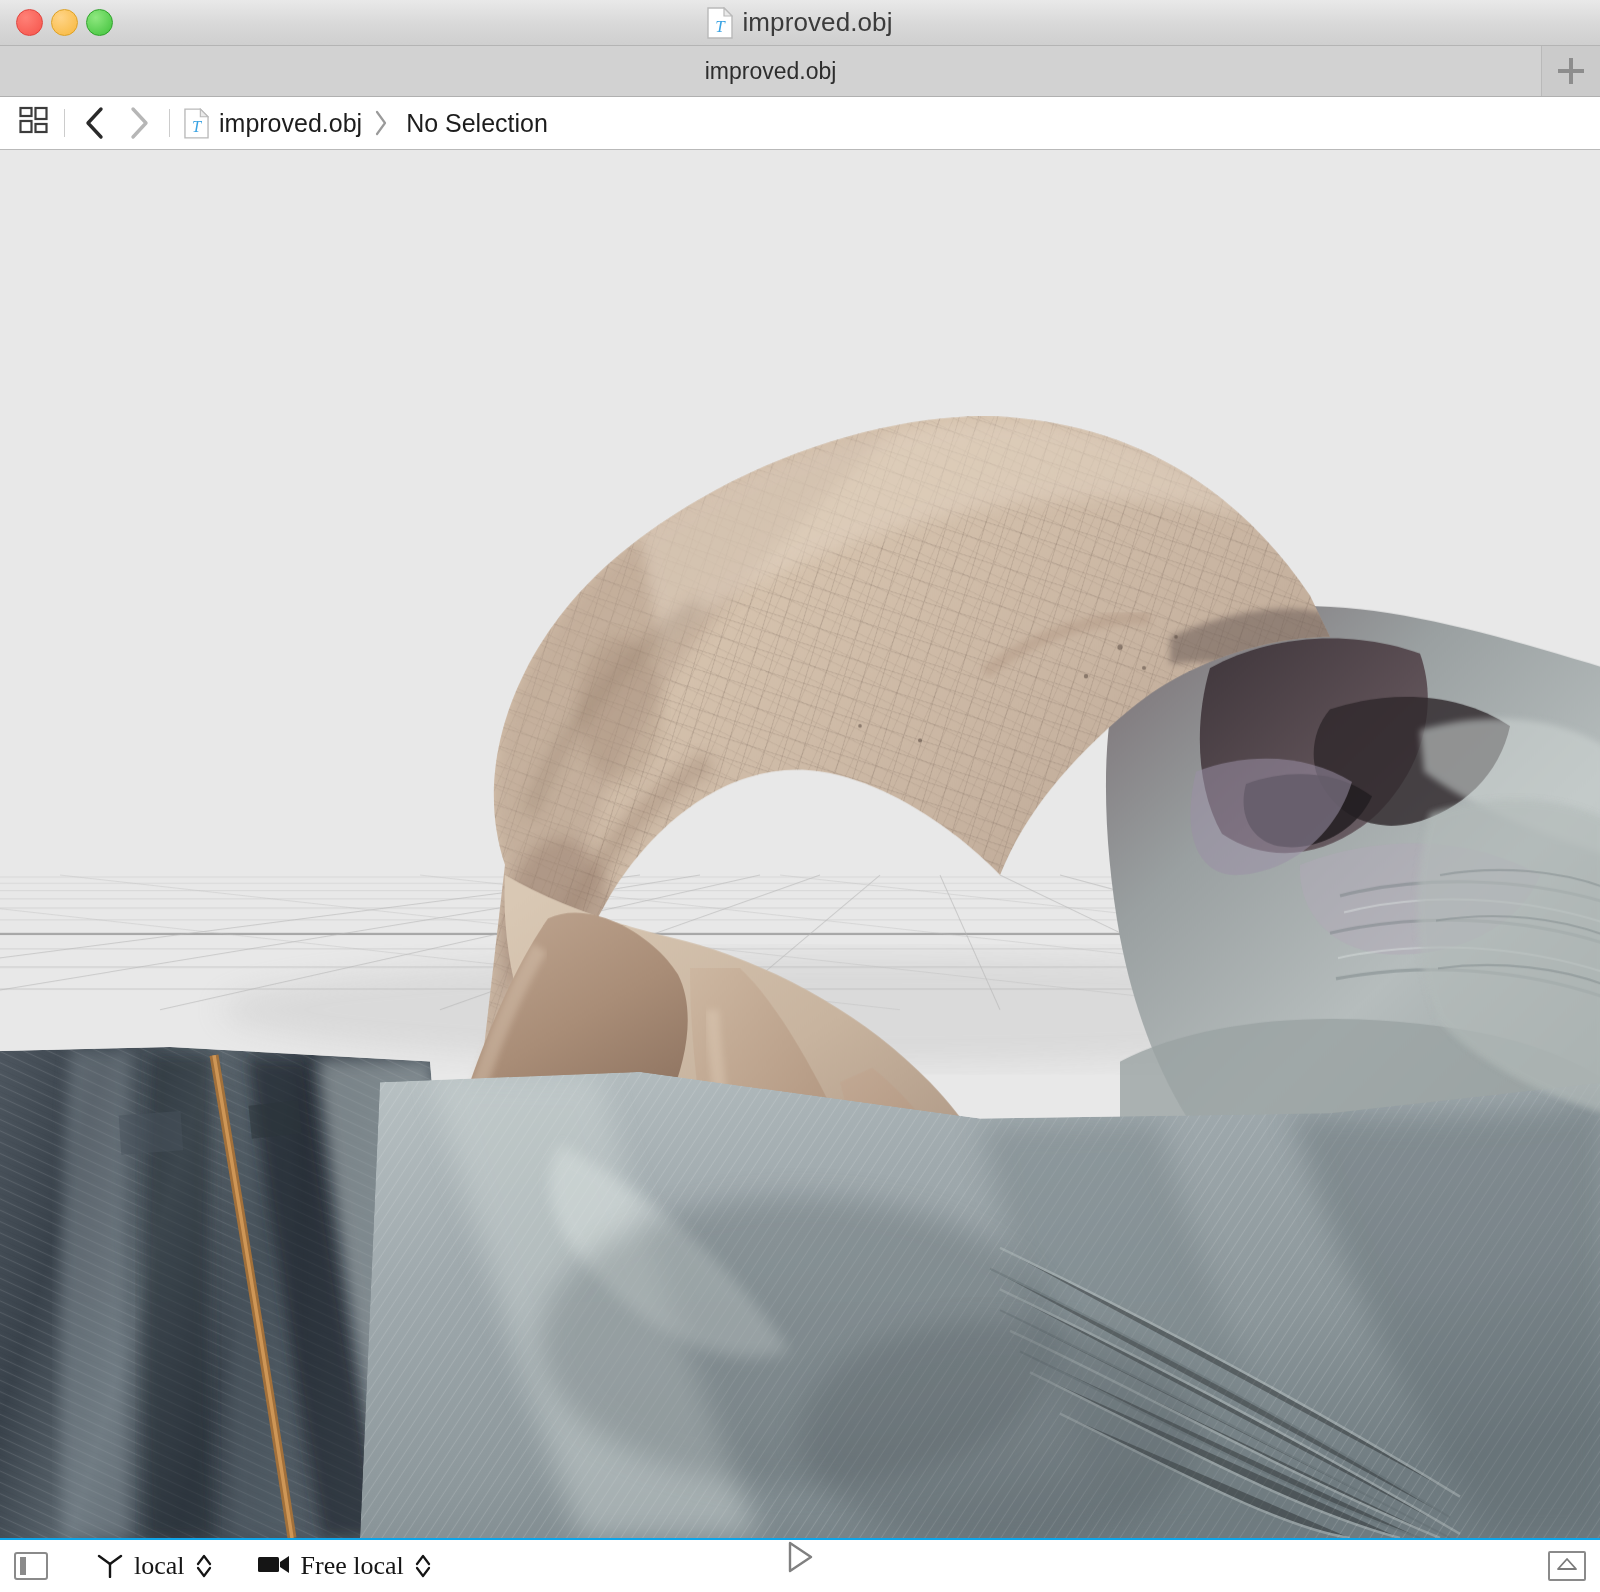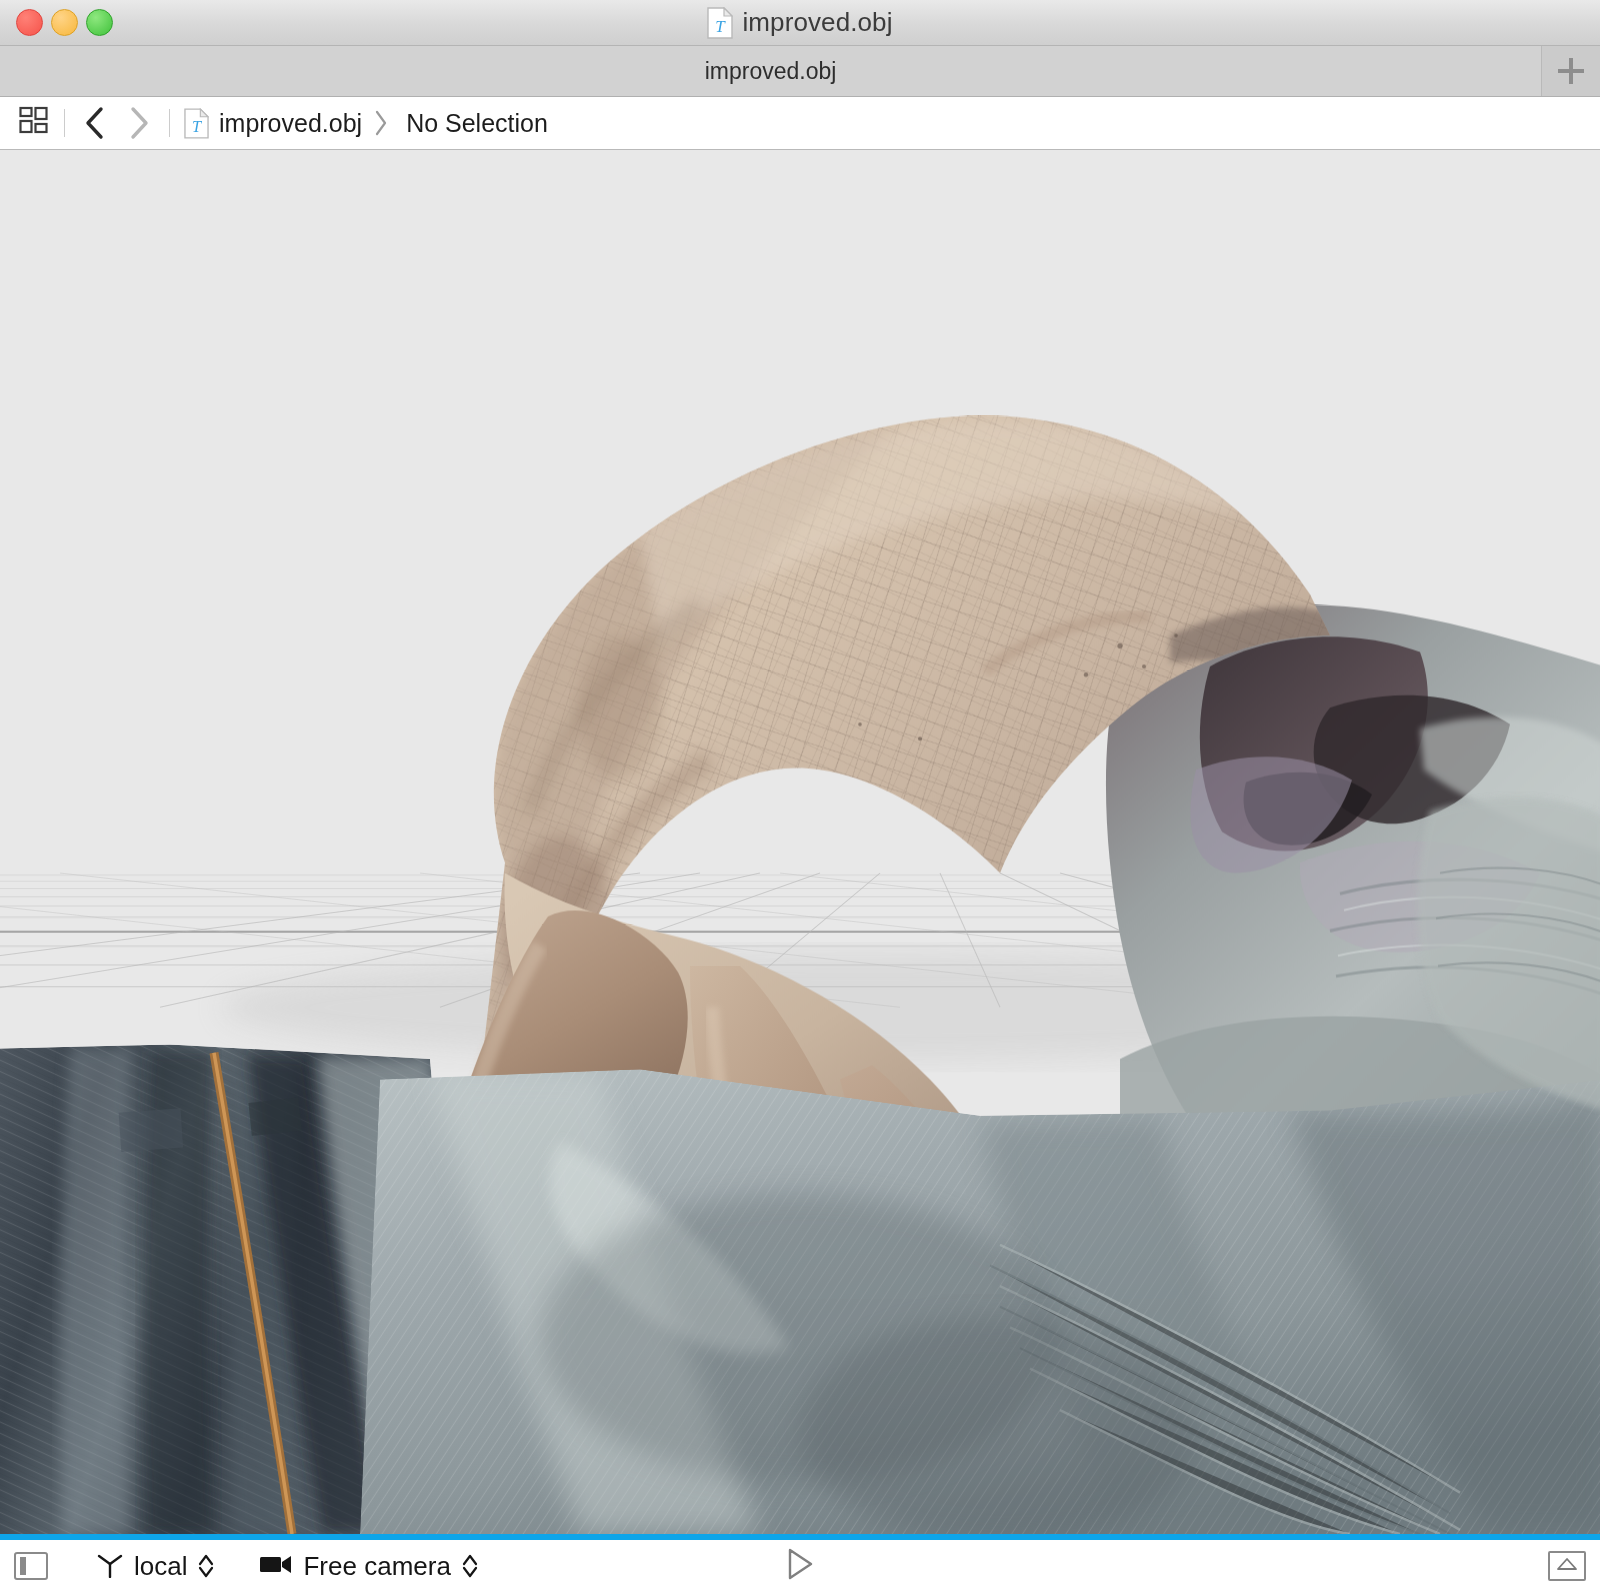--- a/index.html
+++ b/index.html
@@ -170,25 +170,25 @@
     width: 100%;
     height: 100%;
     display: block;
   }
 
   
   .bottombar {
     height: 52px;
     flex: 0 0 52px;
     background: #ffffff;
-    border-top: 6px solid #0ea5e9;
-    display: flex;
-    align-items: center;
+    border-top: 2px solid #0ea5e9;
+    display: flex;
     position: relative;
     padding: 0 14px;
+    font-family: Liberation Serif, serif;
   }
   .bb-left {
     display: flex;
     align-items: center;
     gap: 0;
   }
   .sidebar-toggle {
     width: 34px;
     height: 28px;
     border: 2px solid #8a8a8a;
@@ -686,21 +686,21 @@
         </span>
       </div>
 
       <div class="bb-group">
         <span>
           <svg width="34" height="22" viewBox="0 0 34 22">
             <rect x="1" y="4" width="21" height="15" rx="1.5" fill="#151515"></rect>
             <polygon points="23,9 32,3 32,20 23,14" fill="#151515"></polygon>
           </svg>
         </span>
-        <span class="bb-label">Free camera</span>
+        <span class="bb-label">Free local</span>
         <span class="stepper">
           <svg width="18" height="28" viewBox="0 0 18 28">
             <polyline points="3,12 9,4 15,12" fill="none" stroke="#151515" stroke-width="2.2" stroke-linecap="round" stroke-linejoin="round"></polyline>
             <polyline points="3,16 9,24 15,16" fill="none" stroke="#151515" stroke-width="2.2" stroke-linecap="round" stroke-linejoin="round"></polyline>
           </svg>
         </span>
       </div>
     </div>
 
     <div class="bb-center">

